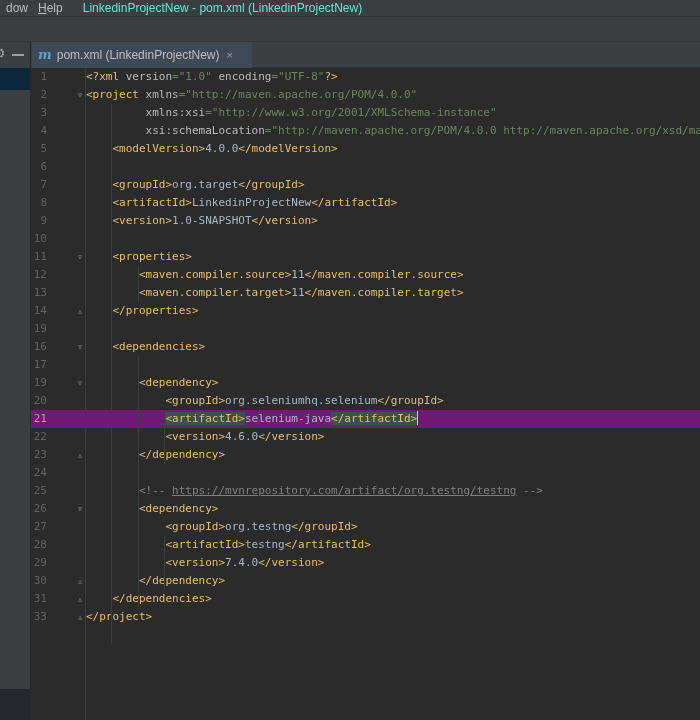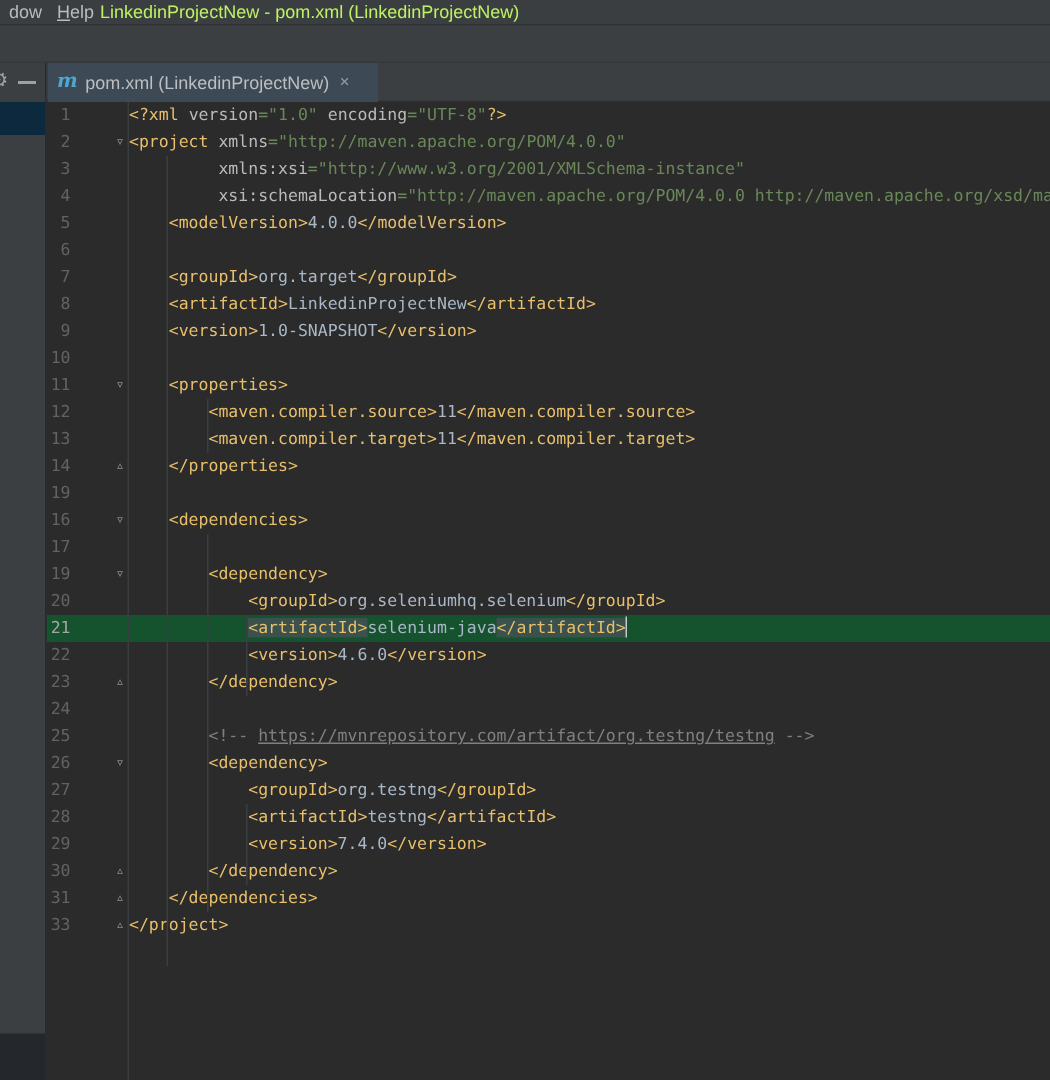--- a/index.html
+++ b/index.html
@@ -6,21 +6,21 @@
   html,body { width:700px; height:720px; }
   body { font-family:"Liberation Sans", sans-serif; background:#2b2b2b; overflow:hidden; }
   #app { position:relative; width:700px; height:720px; background:#2b2b2b; overflow:hidden; }
 
   
   .menubar { position:absolute; left:0; top:0; width:700px; height:17px;
              background:#3b3e40; border-bottom:1px solid #313436;
              display:flex; align-items:center; font-size:12px; color:#bbbbbb; }
   .menu-item { padding:0 4px; margin-left:2px; white-space:nowrap; }
   .menu-item.mnemonic::first-letter { text-decoration:underline; }
-  .win-title { margin-left:0; color:#bef264; white-space:nowrap; }
+  .win-title { margin-left:16px; color:#5eead4; white-space:nowrap; }
 
   .toolband { position:absolute; left:0; top:17px; width:700px; height:25px;
               background:#3c3f41; border-bottom:1px solid #353839; }
 
   
   .tabrow { position:absolute; left:31px; top:42px; width:669px; height:26px;
             background:#3c3f41; border-bottom:1px solid #303030; display:flex; }
   .tab { width:220px; height:26px; margin-left:1px; background:#3d4a56;
          display:flex; align-items:center; padding:0 6px; }
   .maven-icon { font-family:"DejaVu Serif", serif; font-weight:bold; font-style:italic;
@@ -39,21 +39,21 @@
   
   .editor { position:absolute; left:31px; top:68px; width:669px; height:652px;
             background:#2b2b2b; overflow:hidden;
             font-family:"DejaVu Sans Mono", monospace; font-size:11px; }
   .gutter-sep { position:absolute; left:54px; top:0; width:1px; height:652px; background:#3a3d3f; }
   .guides { position:absolute; left:55px; top:0; width:614px; height:652px; pointer-events:none; }
   .guide { position:absolute; width:1px; background:#3b3e40; }
 
   .lines { position:relative; }
   .line { display:flex; height:18px; line-height:18px; white-space:pre; }
-  .line.current { background:#14532d; }
+  .line.current { background:#701a75; }
   .num { width:16px; text-align:right; color:#606366; flex:none; }
   .num.numcur { color:#a4a4a4; }
   .fold { width:38px; flex:none; text-align:right; padding-right:2px;
           color:#868a8d; font-size:10px; }
   .codetext { margin-left:1px; white-space:pre; }
 
   .tk-t { color:#e8bf6a; }
   .tk-a { color:#bababa; }
   .tk-s { color:#6a8759; }
   .tk-x { color:#a9b7c6; }

